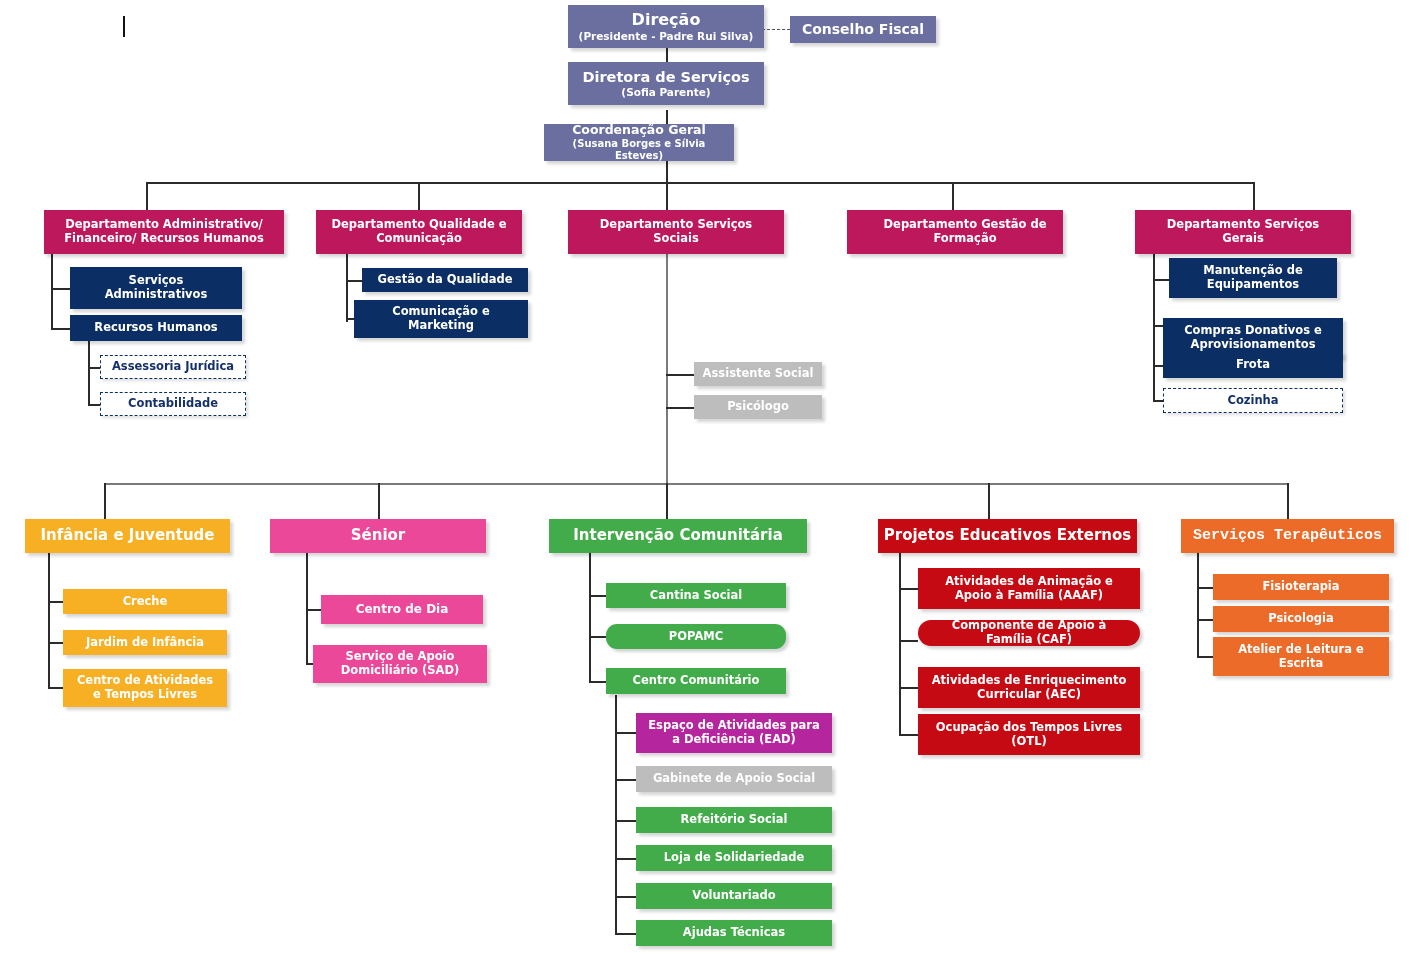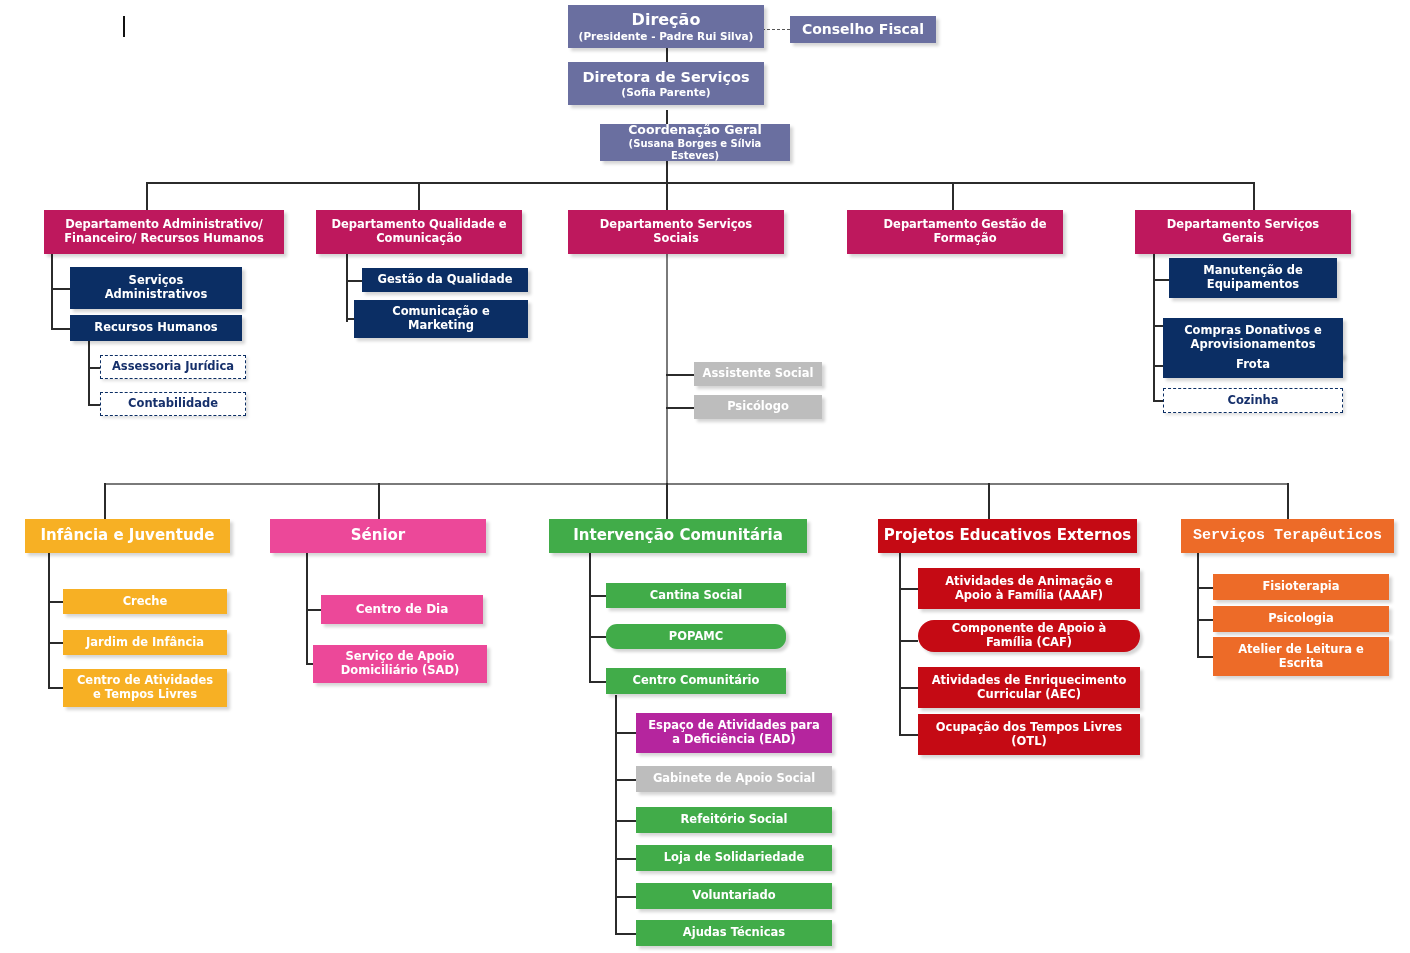--- a/index.html
+++ b/index.html
@@ -158,21 +158,21 @@
 
   <div class="node c-exec" style="left:790px; top:16px; width:146px; height:27px; font-size:14px;">
     <span>Conselho Fiscal</span>
   </div>
 
   <div class="node c-exec" style="left:568px; top:62px; width:196px; height:43px; flex-direction:column;">
     <span style="font-size:14.5px;">Diretora de Serviços</span>
     <span style="font-size:10.5px;">(Sofia Parente)</span>
   </div>
 
-  <div class="node c-exec" style="left:600px; top:124px; width:190px; height:37px; flex-direction:column;">
+  <div class="node c-exec" style="left:544px; top:124px; width:190px; height:37px; flex-direction:column;">
     <span style="font-size:12.5px;">Coordenação Geral</span>
     <span style="font-size:10px;">(Susana Borges e Sílvia Esteves)</span>
   </div>
 
   <div class="node c-dept" style="left:44px; top:210px; width:240px; height:44px; flex-direction:column; font-size:11.5px;">
     <span>Departamento Administrativo/</span>
     <span>Financeiro/ Recursos Humanos</span>
   </div>
 
   <div class="node c-dept" style="left:316px; top:210px; width:206px; height:44px; flex-direction:column; font-size:11.5px;">
@@ -301,21 +301,21 @@
     <span>Voluntariado</span>
   </div>
   <div class="node c-green" style="left:636px; top:920px; width:196px; height:26px; font-size:11.5px;">
     <span>Ajudas Técnicas</span>
   </div>
 
   <div class="node c-red" style="left:918px; top:568px; width:222px; height:41px; flex-direction:column; font-size:11.5px;">
     <span>Atividades  de Animação e</span>
     <span>Apoio à Família (AAAF)</span>
   </div>
-  <div class="node c-red" style="left:918px; top:620px; width:222px; height:32px; flex-direction:column; font-size:11.5px;border-radius:16px;">
+  <div class="node c-red" style="left:918px; top:620px; width:222px; height:26px; flex-direction:column; font-size:11.5px;border-radius:16px;">
     <span>Componente de Apoio à</span>
     <span>Família (CAF)</span>
   </div>
   <div class="node c-red" style="left:918px; top:667px; width:222px; height:41px; flex-direction:column; font-size:11.5px;align-items:flex-end;">
     <span>Atividades de Enriquecimento</span>
     <span>Curricular (AEC)</span>
   </div>
   <div class="node c-red" style="left:918px; top:714px; width:222px; height:41px; flex-direction:column; font-size:11.5px;">
     <span>Ocupação dos Tempos Livres</span>
     <span>(OTL)</span>

